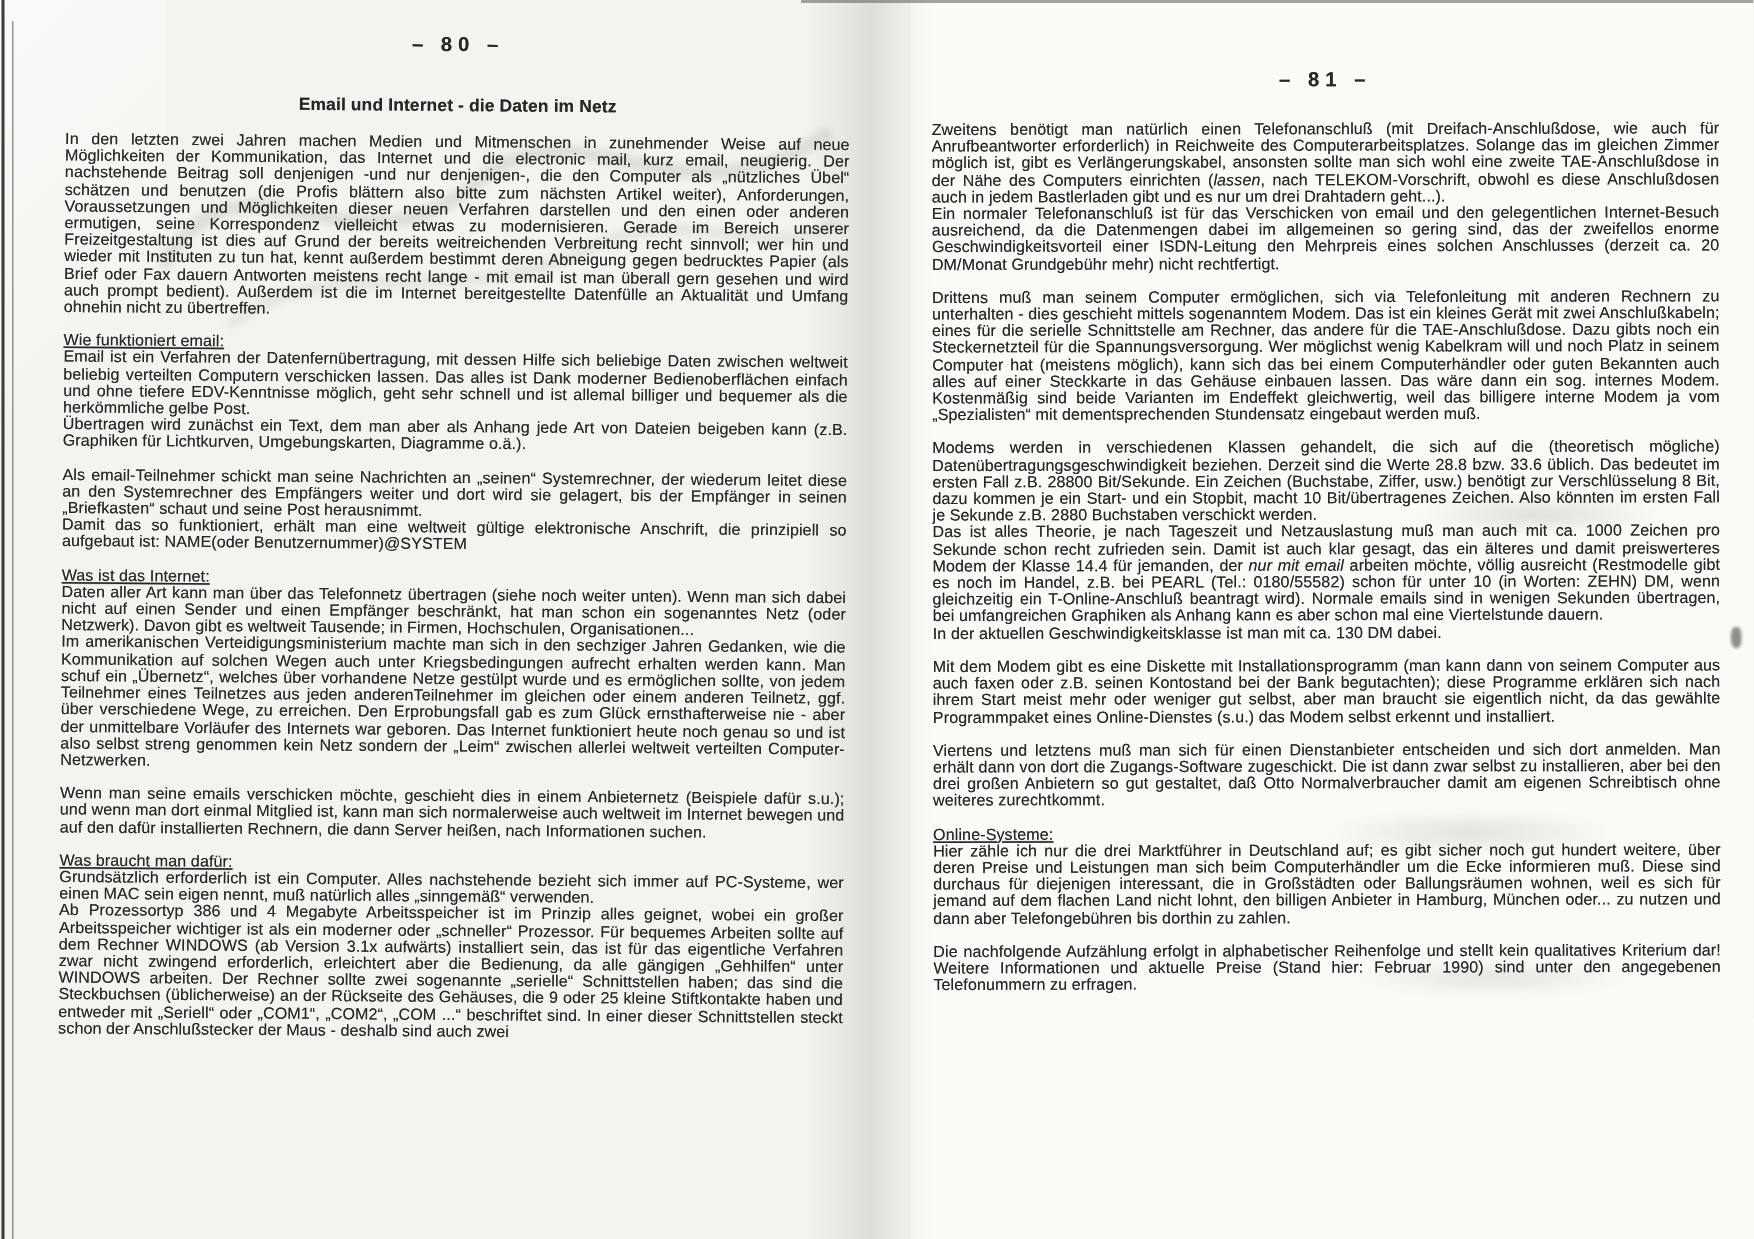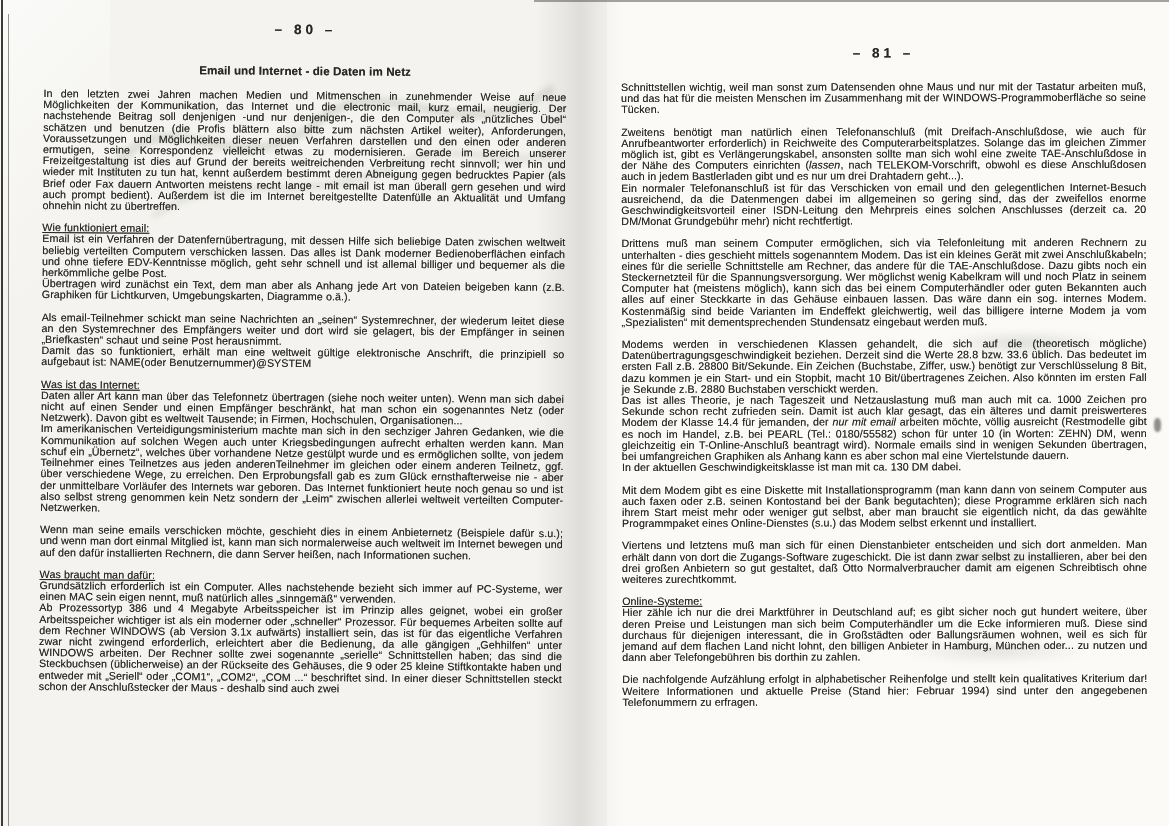--- a/index.html
+++ b/index.html
@@ -93,21 +93,20 @@
     <p class="gap">Wenn man seine emails verschicken möchte, geschieht dies in einem Anbieternetz (Beispiele dafür s.u.); und wenn man dort einmal Mitglied ist, kann man sich normalerweise auch weltweit im Internet bewegen und auf den dafür installierten Rechnern, die dann Server heißen, nach Informationen suchen.</p>
 
     <p class="heading gap">Was braucht man dafür:</p>
     <p>Grundsätzlich erforderlich ist ein Computer. Alles nachstehende bezieht sich immer auf PC-Systeme, wer einen MAC sein eigen nennt, muß natürlich alles „sinngemäß“ verwenden.</p>
     <p>Ab Prozessortyp 386 und 4 Megabyte Arbeitsspeicher ist im Prinzip alles geignet, wobei ein großer Arbeitsspeicher wichtiger ist als ein moderner oder „schneller“ Prozessor. Für bequemes Arbeiten sollte auf dem Rechner WINDOWS (ab Version 3.1x aufwärts) installiert sein, das ist für das eigentliche Verfahren zwar nicht zwingend erforderlich, erleichtert aber die Bedienung, da alle gängigen „Gehhilfen“ unter WINDOWS arbeiten. Der Rechner sollte zwei sogenannte „serielle“ Schnittstellen haben; das sind die Steckbuchsen (üblicherweise) an der Rückseite des Gehäuses, die 9 oder 25 kleine Stiftkontakte haben und entweder mit „Seriell“ oder „COM1“, „COM2“, „COM ...“ beschriftet sind. In einer dieser Schnittstellen steckt schon der Anschlußstecker der Maus - deshalb sind auch zwei</p>
   </section>
 
   <section class="page page-right">
     <div class="pagenum">– 81 –</div>
 
-    <p>Schnittstellen wichtig, weil man sonst zum Datensenden ohne Maus und nur mit der Tastatur arbeiten muß, und das hat für die meisten Menschen im Zusammenhang mit der WINDOWS-Programmoberfläche so seine Tücken.</p>
 
     <p class="gap">
       <span>Zweitens benötigt man natürlich einen Telefonanschluß (mit Dreifach-Anschlußdose, wie auch für Anrufbeantworter erforderlich) in Reichweite des Computerarbeitsplatzes. Solange das im gleichen Zimmer möglich ist, gibt es Verlängerungskabel, ansonsten sollte man sich wohl eine zweite TAE-Anschlußdose in der Nähe des Computers einrichten (</span><i>lassen</i><span>, nach TELEKOM-Vorschrift, obwohl es diese Anschlußdosen auch in jedem Bastlerladen gibt und es nur um drei Drahtadern geht...).</span>
     </p>
     <p>Ein normaler Telefonanschluß ist für das Verschicken von email und den gelegentlichen Internet-Besuch ausreichend, da die Datenmengen dabei im allgemeinen so gering sind, das der zweifellos enorme Geschwindigkeitsvorteil einer ISDN-Leitung den Mehrpreis eines solchen Anschlusses (derzeit ca. 20 DM/Monat Grundgebühr mehr) nicht rechtfertigt.</p>
 
     <p class="gap">Drittens muß man seinem Computer ermöglichen, sich via Telefonleitung mit anderen Rechnern zu unterhalten - dies geschieht mittels sogenanntem Modem. Das ist ein kleines Gerät mit zwei Anschlußkabeln; eines für die serielle Schnittstelle am Rechner, das andere für die TAE-Anschlußdose. Dazu gibts noch ein Steckernetzteil für die Spannungsversorgung. Wer möglichst wenig Kabelkram will und noch Platz in seinem Computer hat (meistens möglich), kann sich das bei einem Computerhändler oder guten Bekannten auch alles auf einer Steckkarte in das Gehäuse einbauen lassen. Das wäre dann ein sog. internes Modem. Kostenmäßig sind beide Varianten im Endeffekt gleichwertig, weil das billigere interne Modem ja vom „Spezialisten“ mit dementsprechenden Stundensatz eingebaut werden muß.</p>
 
     <p class="gap">Modems werden in verschiedenen Klassen gehandelt, die sich auf die (theoretisch mögliche) Datenübertragungsgeschwindigkeit beziehen. Derzeit sind die Werte 28.8 bzw. 33.6 üblich. Das bedeutet im ersten Fall z.B. 28800 Bit/Sekunde. Ein Zeichen (Buchstabe, Ziffer, usw.) benötigt zur Verschlüsselung 8 Bit, dazu kommen je ein Start- und ein Stopbit, macht 10 Bit/übertragenes Zeichen. Also könnten im ersten Fall je Sekunde z.B. 2880 Buchstaben verschickt werden.</p>
     <p>
@@ -115,16 +114,16 @@
     </p>
     <p>In der aktuellen Geschwindigkeitsklasse ist man mit ca. 130 DM dabei.</p>
 
     <p class="gap">Mit dem Modem gibt es eine Diskette mit Installationsprogramm (man kann dann von seinem Computer aus auch faxen oder z.B. seinen Kontostand bei der Bank begutachten); diese Programme erklären sich nach ihrem Start meist mehr oder weniger gut selbst, aber man braucht sie eigentlich nicht, da das gewählte Programmpaket eines Online-Dienstes (s.u.) das Modem selbst erkennt und installiert.</p>
 
     <p class="gap">Viertens und letztens muß man sich für einen Dienstanbieter entscheiden und sich dort anmelden. Man erhält dann von dort die Zugangs-Software zugeschickt. Die ist dann zwar selbst zu installieren, aber bei den drei großen Anbietern so gut gestaltet, daß Otto Normalverbraucher damit am eigenen Schreibtisch ohne weiteres zurechtkommt.</p>
 
     <p class="heading gap">Online-Systeme:</p>
     <p>Hier zähle ich nur die drei Marktführer in Deutschland auf; es gibt sicher noch gut hundert weitere, über deren Preise und Leistungen man sich beim Computerhändler um die Ecke informieren muß. Diese sind durchaus für diejenigen interessant, die in Großstädten oder Ballungsräumen wohnen, weil es sich für jemand auf dem flachen Land nicht lohnt, den billigen Anbieter in Hamburg, München oder... zu nutzen und dann aber Telefongebühren bis dorthin zu zahlen.</p>
 
-    <p class="gap">Die nachfolgende Aufzählung erfolgt in alphabetischer Reihenfolge und stellt kein qualitatives Kriterium dar! Weitere Informationen und aktuelle Preise (Stand hier: Februar 1994) sind unter den angegebenen Telefonummern zu erfragen.</p>
+    <p class="gap">Die nachfolgende Aufzählung erfolgt in alphabetischer Reihenfolge und stellt kein qualitatives Kriterium dar! Weitere Informationen und aktuelle Preise (Stand hier: Februar 1990) sind unter den angegebenen Telefonummern zu erfragen.</p>
   </section>
 
 </div>
 
 </body></html>

